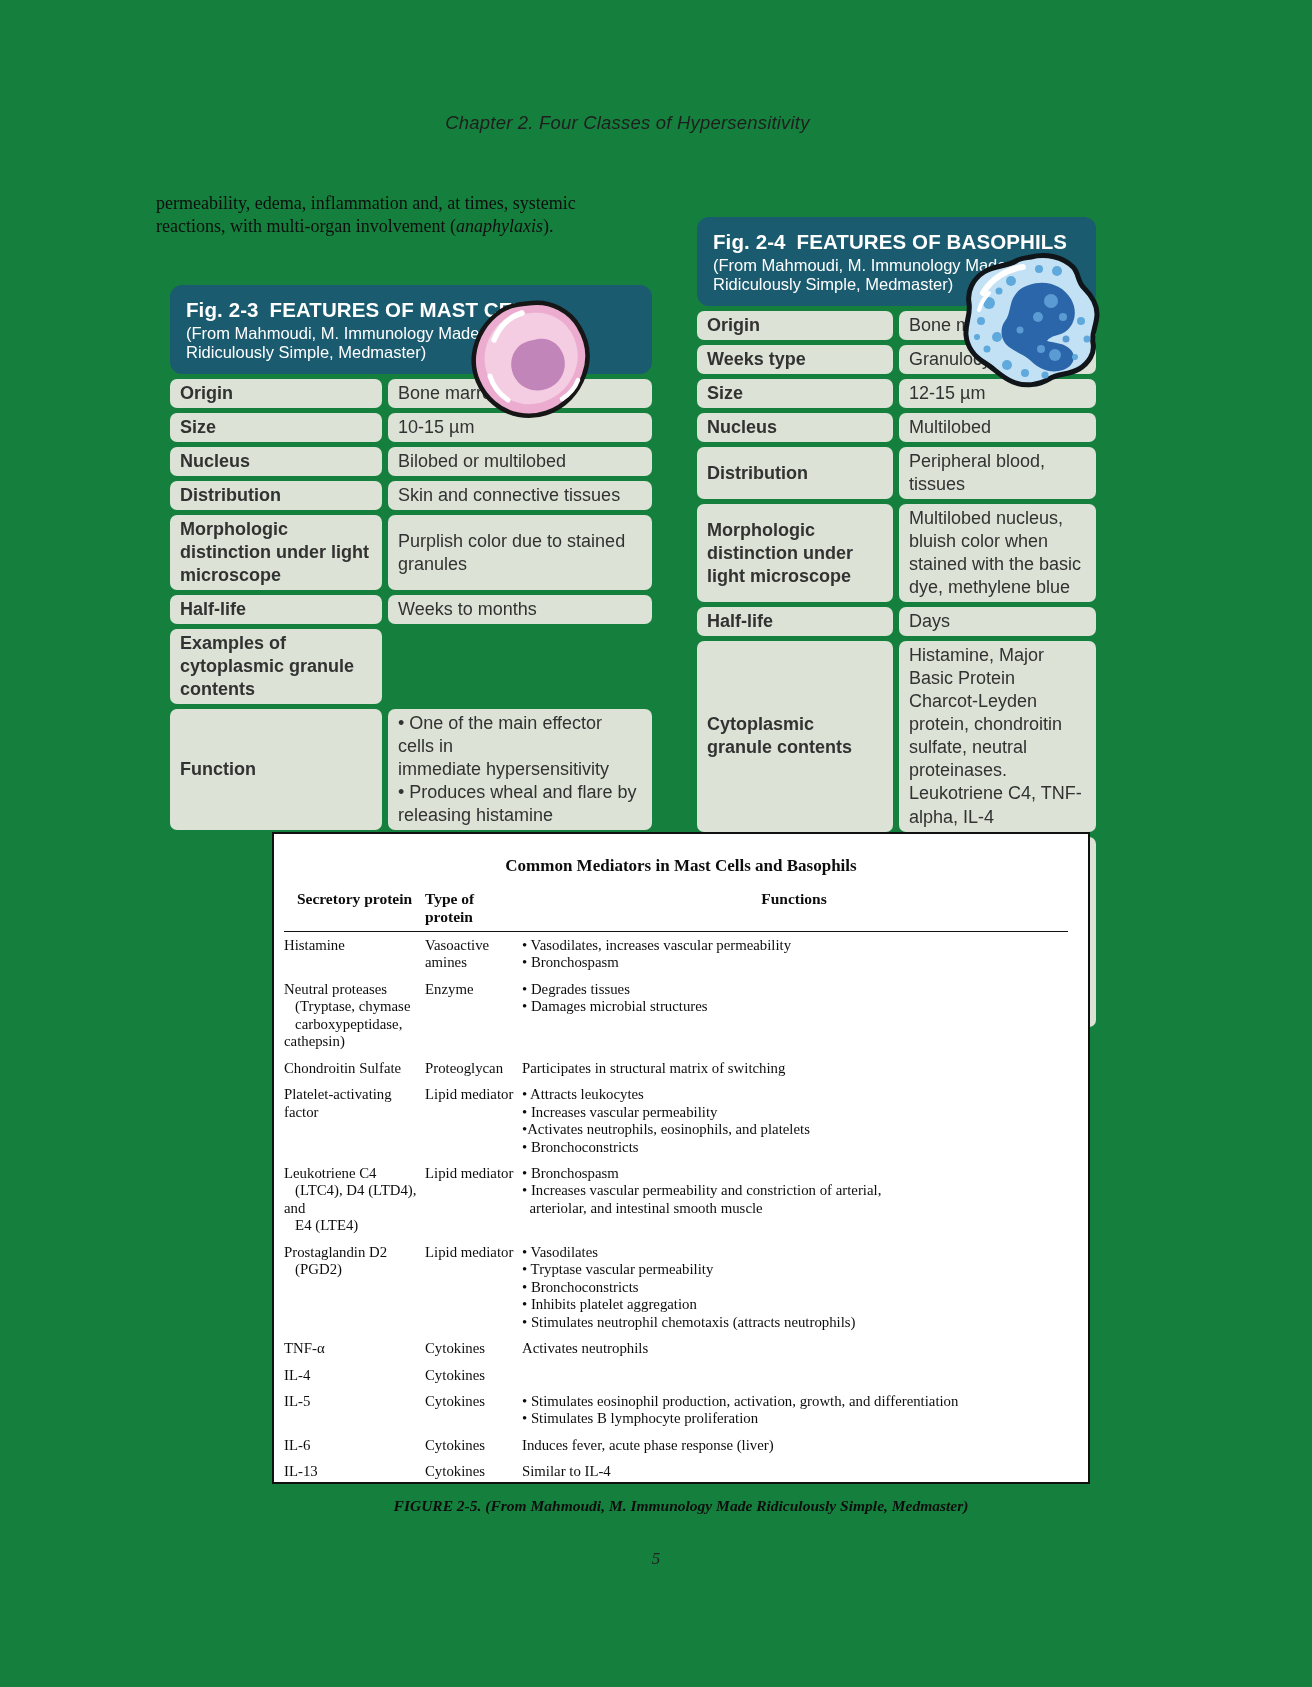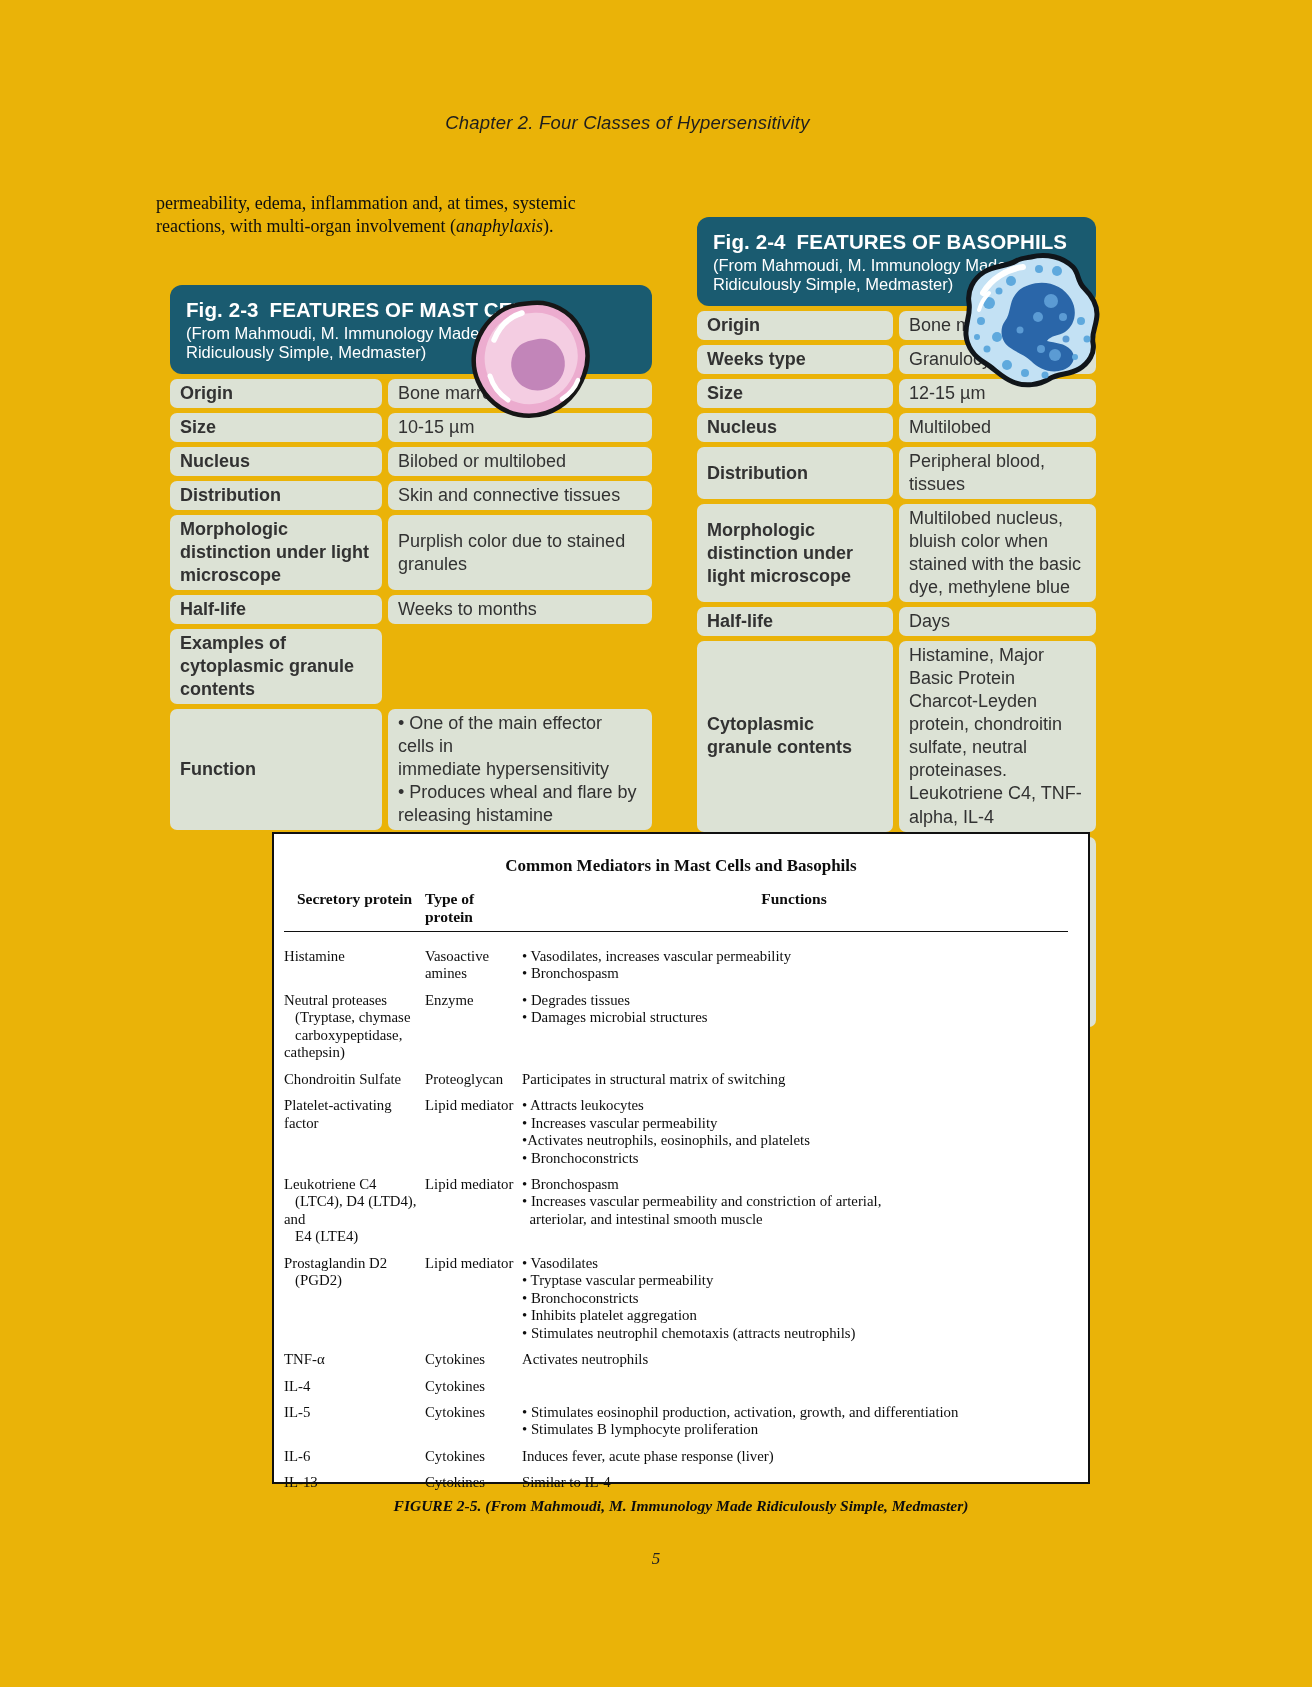--- a/index.html
+++ b/index.html
@@ -1,16 +1,16 @@
 <!DOCTYPE html>
 <html><head>
 <meta charset="utf-8">
 <style>
   html,body{margin:0;padding:0;background:#fff;}
-  .page{position:relative;width:1312px;height:1687px;background:#eab308;overflow:hidden;
+  .page{position:relative;width:1312px;height:1687px;background:#15803d;overflow:hidden;
         font-family:"Liberation Sans",sans-serif;color:#111;}
 
   .running-head{position:absolute;top:112px;left:0;width:1255px;text-align:center;
     font-family:"Liberation Sans",sans-serif;font-style:italic;font-size:18.5px;color:#1e1e1e;letter-spacing:.2px;}
 
   .intro{position:absolute;left:156px;top:192px;width:490px;
     font-family:"Liberation Serif",serif;font-size:18px;line-height:1.3;color:#0e0e0e;white-space:pre-line;}
   .intro i{font-style:italic;}
 
   
@@ -36,21 +36,21 @@
 
   
   .mtable{position:absolute;left:272px;top:832px;width:818px;height:652px;border:2.5px solid #101010;
           font-family:"Liberation Serif",serif;color:#0d0d0d;box-sizing:border-box;background:#fff;}
   .mtitle{text-align:center;font-weight:bold;font-size:17px;margin-top:22px;}
   .mheadrow{display:grid;grid-template-columns:141px 97px 1fr;padding:0 22px 0 10px;margin-top:14px;
             font-weight:bold;font-size:15.5px;}
   .mheadrow .h1{text-align:center;}
   .mheadrow .h3{text-align:center;}
   .mheadrule{border-top:1.7px solid #101010;margin:5px 20px 0 10px;}
-  .mrows{margin-top:16px;}
+  .mrows{margin-top:5px;}
   .mrow{display:grid;grid-template-columns:141px 97px 1fr;padding:0 18px 0 10px;margin-bottom:9px;
         font-size:14.8px;line-height:1.18;}
   .mcell{white-space:pre-wrap;}
 
   .figcaption{position:absolute;left:272px;top:1497px;width:818px;text-align:center;
     font-family:"Liberation Serif",serif;font-weight:bold;font-style:italic;font-size:15.5px;color:#0d0d0d;}
   .pagenum{position:absolute;left:0;top:1549px;width:1312px;text-align:center;
     font-family:"Liberation Serif",serif;font-style:italic;font-size:17px;color:#222;}
 </style>
 </head>

